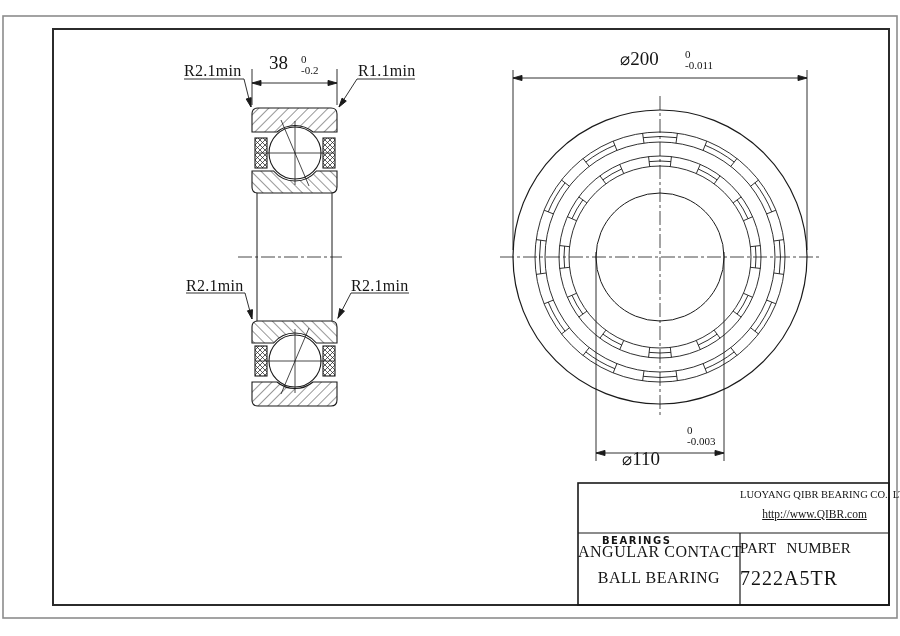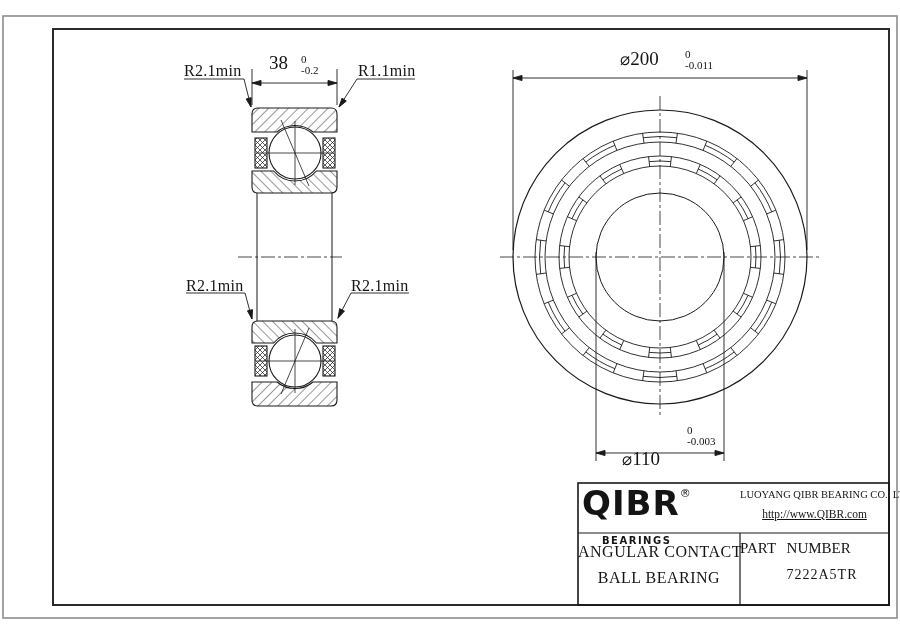--- a/index.html
+++ b/index.html
@@ -13,21 +13,21 @@
   .phi{font-family:"DejaVu Sans",sans-serif;font-size:17px;}
   .logo{font-family:"DejaVu Sans",sans-serif;font-weight:800;font-size:34px;
         letter-spacing:1px;line-height:1;}
   .logoreg{font-family:"DejaVu Sans",sans-serif;font-size:11px;font-weight:400;}
   .logosub{font-family:"DejaVu Sans",sans-serif;font-weight:700;font-size:10px;
            letter-spacing:1.5px;}
   .tbcompany{font-size:10.5px;width:149px;text-align:center;}
   .tburl{font-size:11.5px;width:149px;text-align:center;text-decoration:underline;}
   .tbprod{font-size:16px;width:162px;text-align:center;letter-spacing:0.5px;}
   .tbpartlabel{font-size:15px;width:148px;word-spacing:7px;}
-  .tbpartnum{font-size:14px;width:148px;text-align:center;letter-spacing:1px;padding-left:8px;}
+  .tbpartnum{font-size:20px;width:148px;text-align:left;letter-spacing:1px;}
   #cage-pockets line,#cage-pockets path{stroke:#1a1a1a;stroke-width:0.9;fill:none;}
 </style>
 </head>
 <body>
 
 <div class="sheet">
 
 <svg width="900" height="636" viewBox="0 0 900 636">
   <defs>
     <pattern id="hatchF" patternUnits="userSpaceOnUse" width="7" height="7" patternTransform="rotate(45)">
@@ -225,21 +225,20 @@
   <div>0</div>
   <div>-0.011</div>
 </div>
 
 <div class="t dimmain" style="left:622px;top:424px;margin-top:24px;"><span class="phi">⌀</span><span>110</span></div>
 <div class="t tol" style="left:687px;top:425px;">
   <div>0</div>
   <div>-0.003</div>
 </div>
 
-<div class="t logo" style="left:582px;top:486px;"><span>QIBR</span><span class="logoreg" style="vertical-align:18px;">®</span></div>
 <div class="t logosub" style="left:602px;top:515px;margin-top:20px;">BEARINGS</div>
 
 <div class="t tbcompany" style="left:740px;top:489px;">LUOYANG QIBR BEARING CO., LTD</div>
 <div class="t tburl" style="left:740px;top:508px;text-decoration:underline;">http://www.QIBR.com</div>
 
 <div class="t tbprod" style="left:578px;top:569px;">BALL BEARING</div>
 <div class="t tbprod" style="left:578px;top:543px;">ANGULAR CONTACT</div>
 
 <div class="t tbpartlabel" style="left:740px;top:540px;">PART NUMBER</div>
 <div class="t tbpartnum" style="left:740px;top:567px;">7222A5TR</div>

